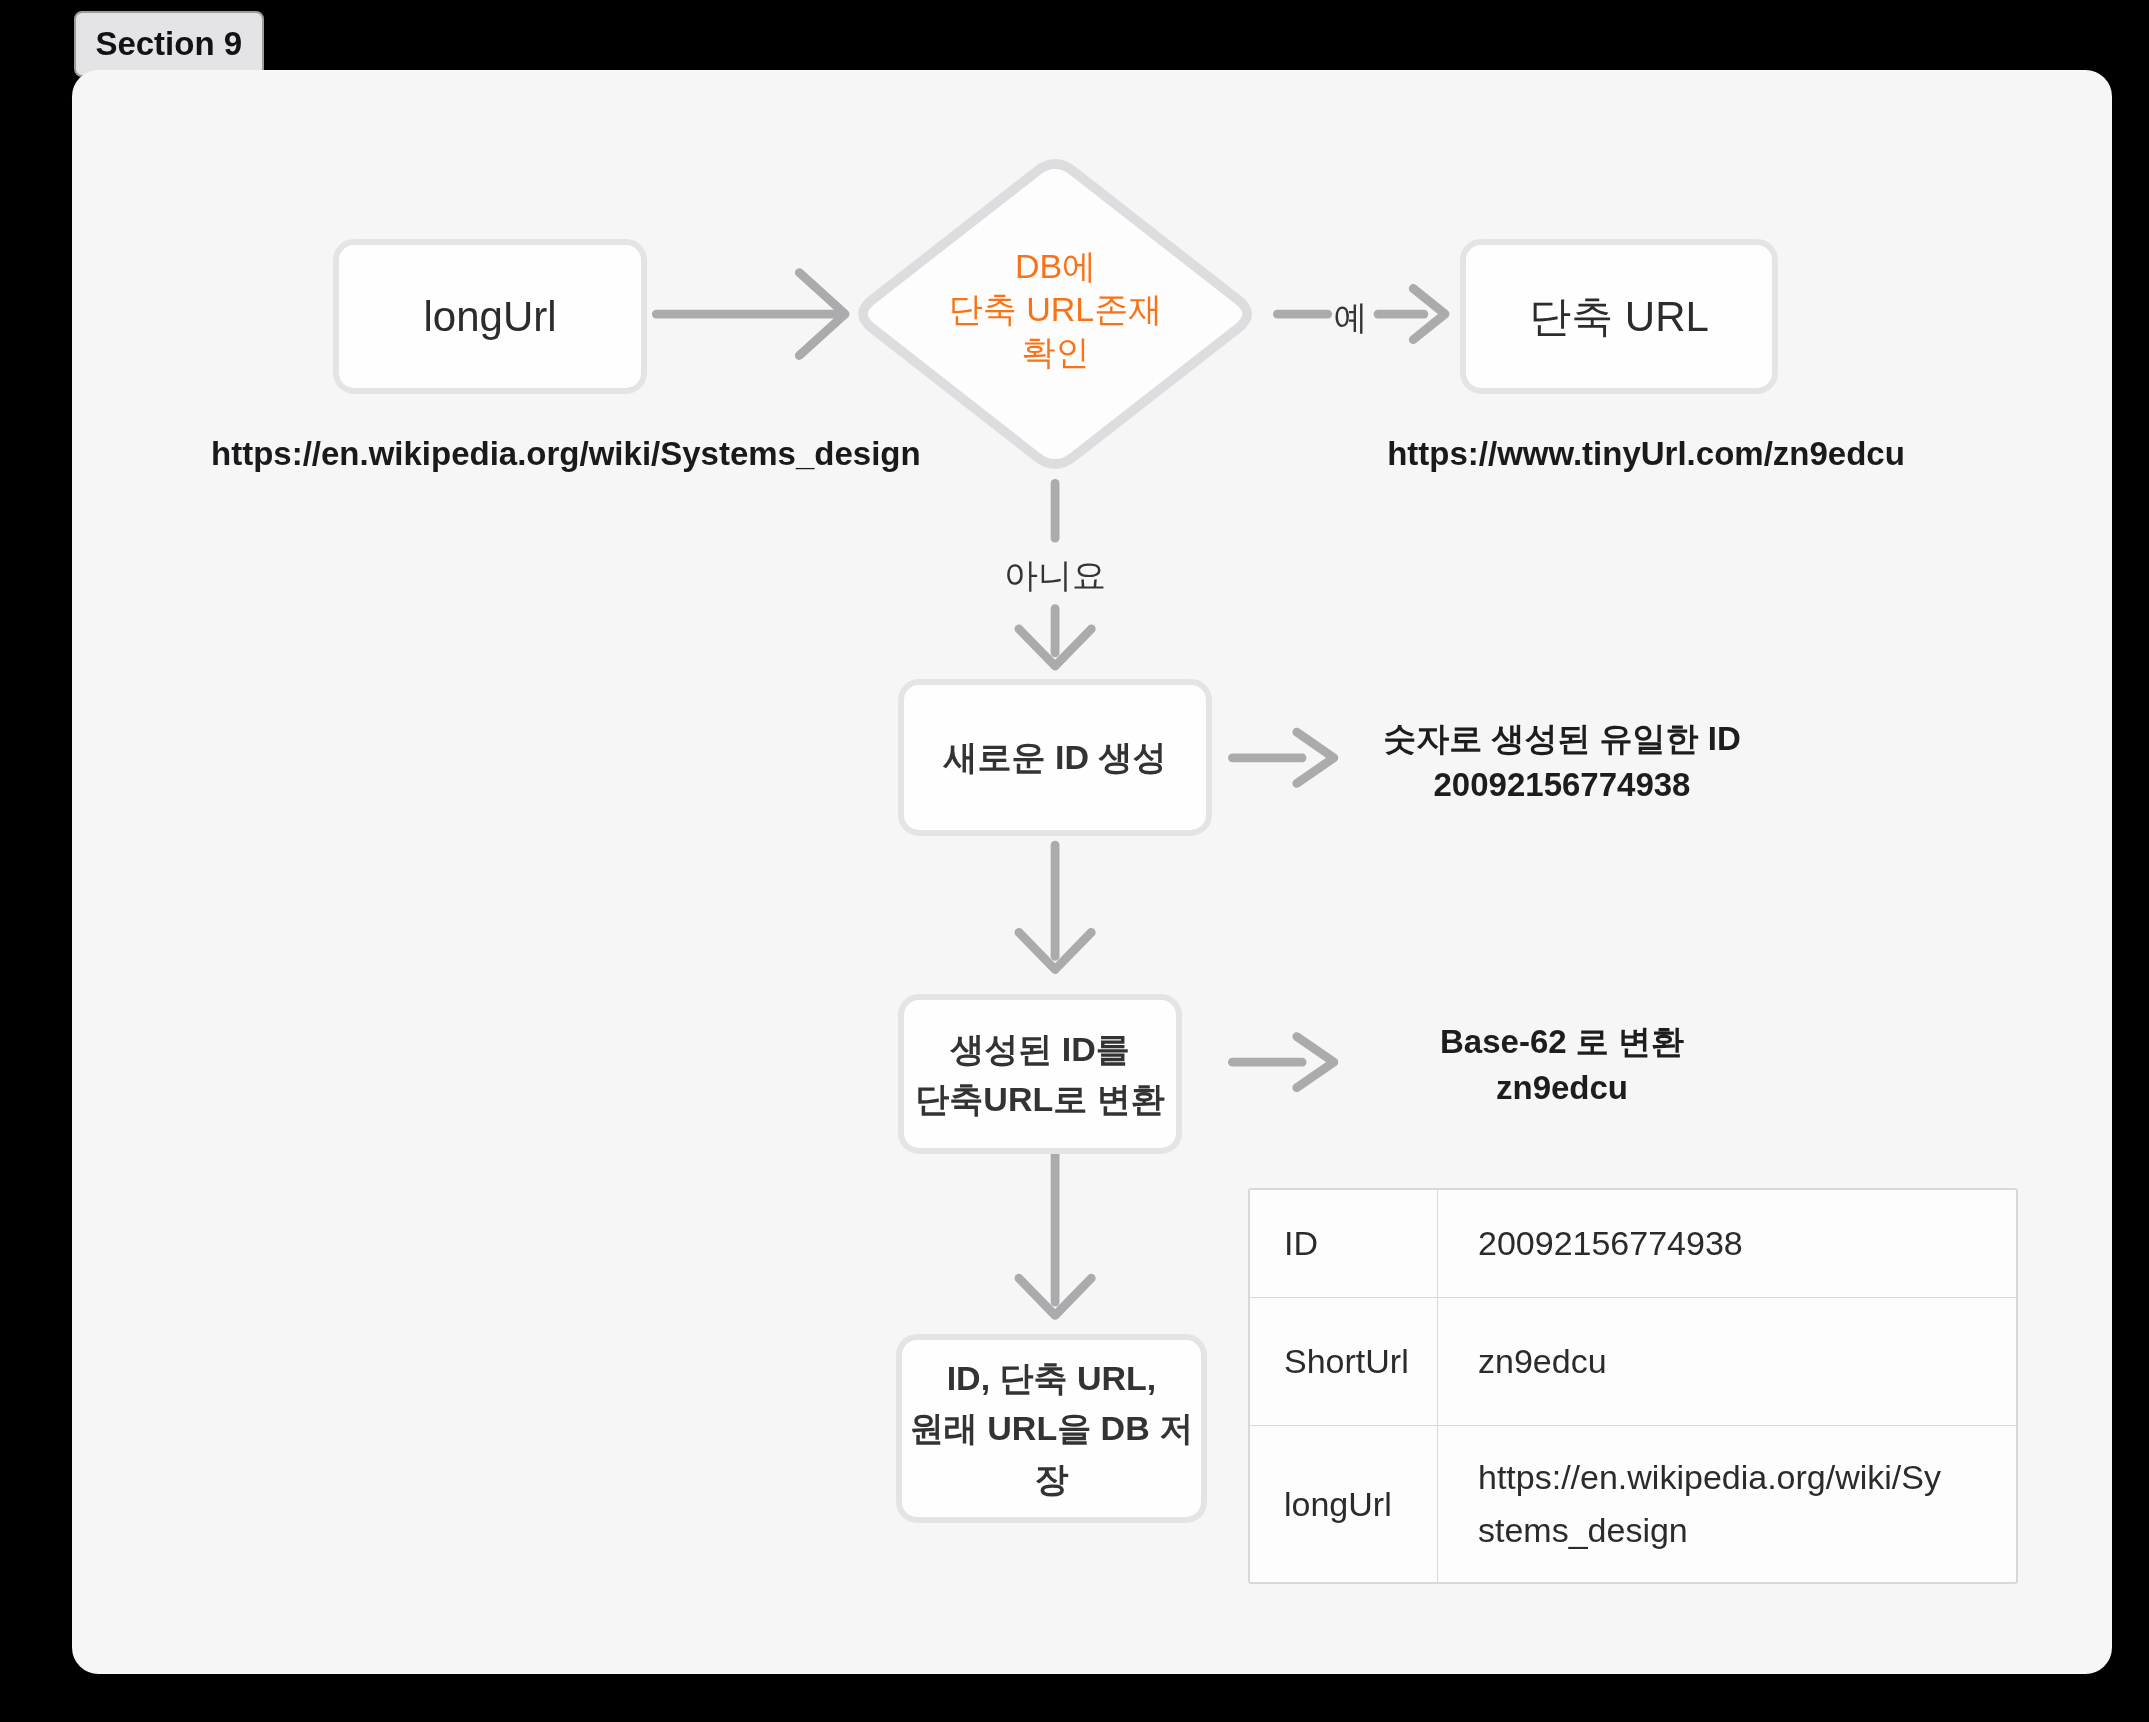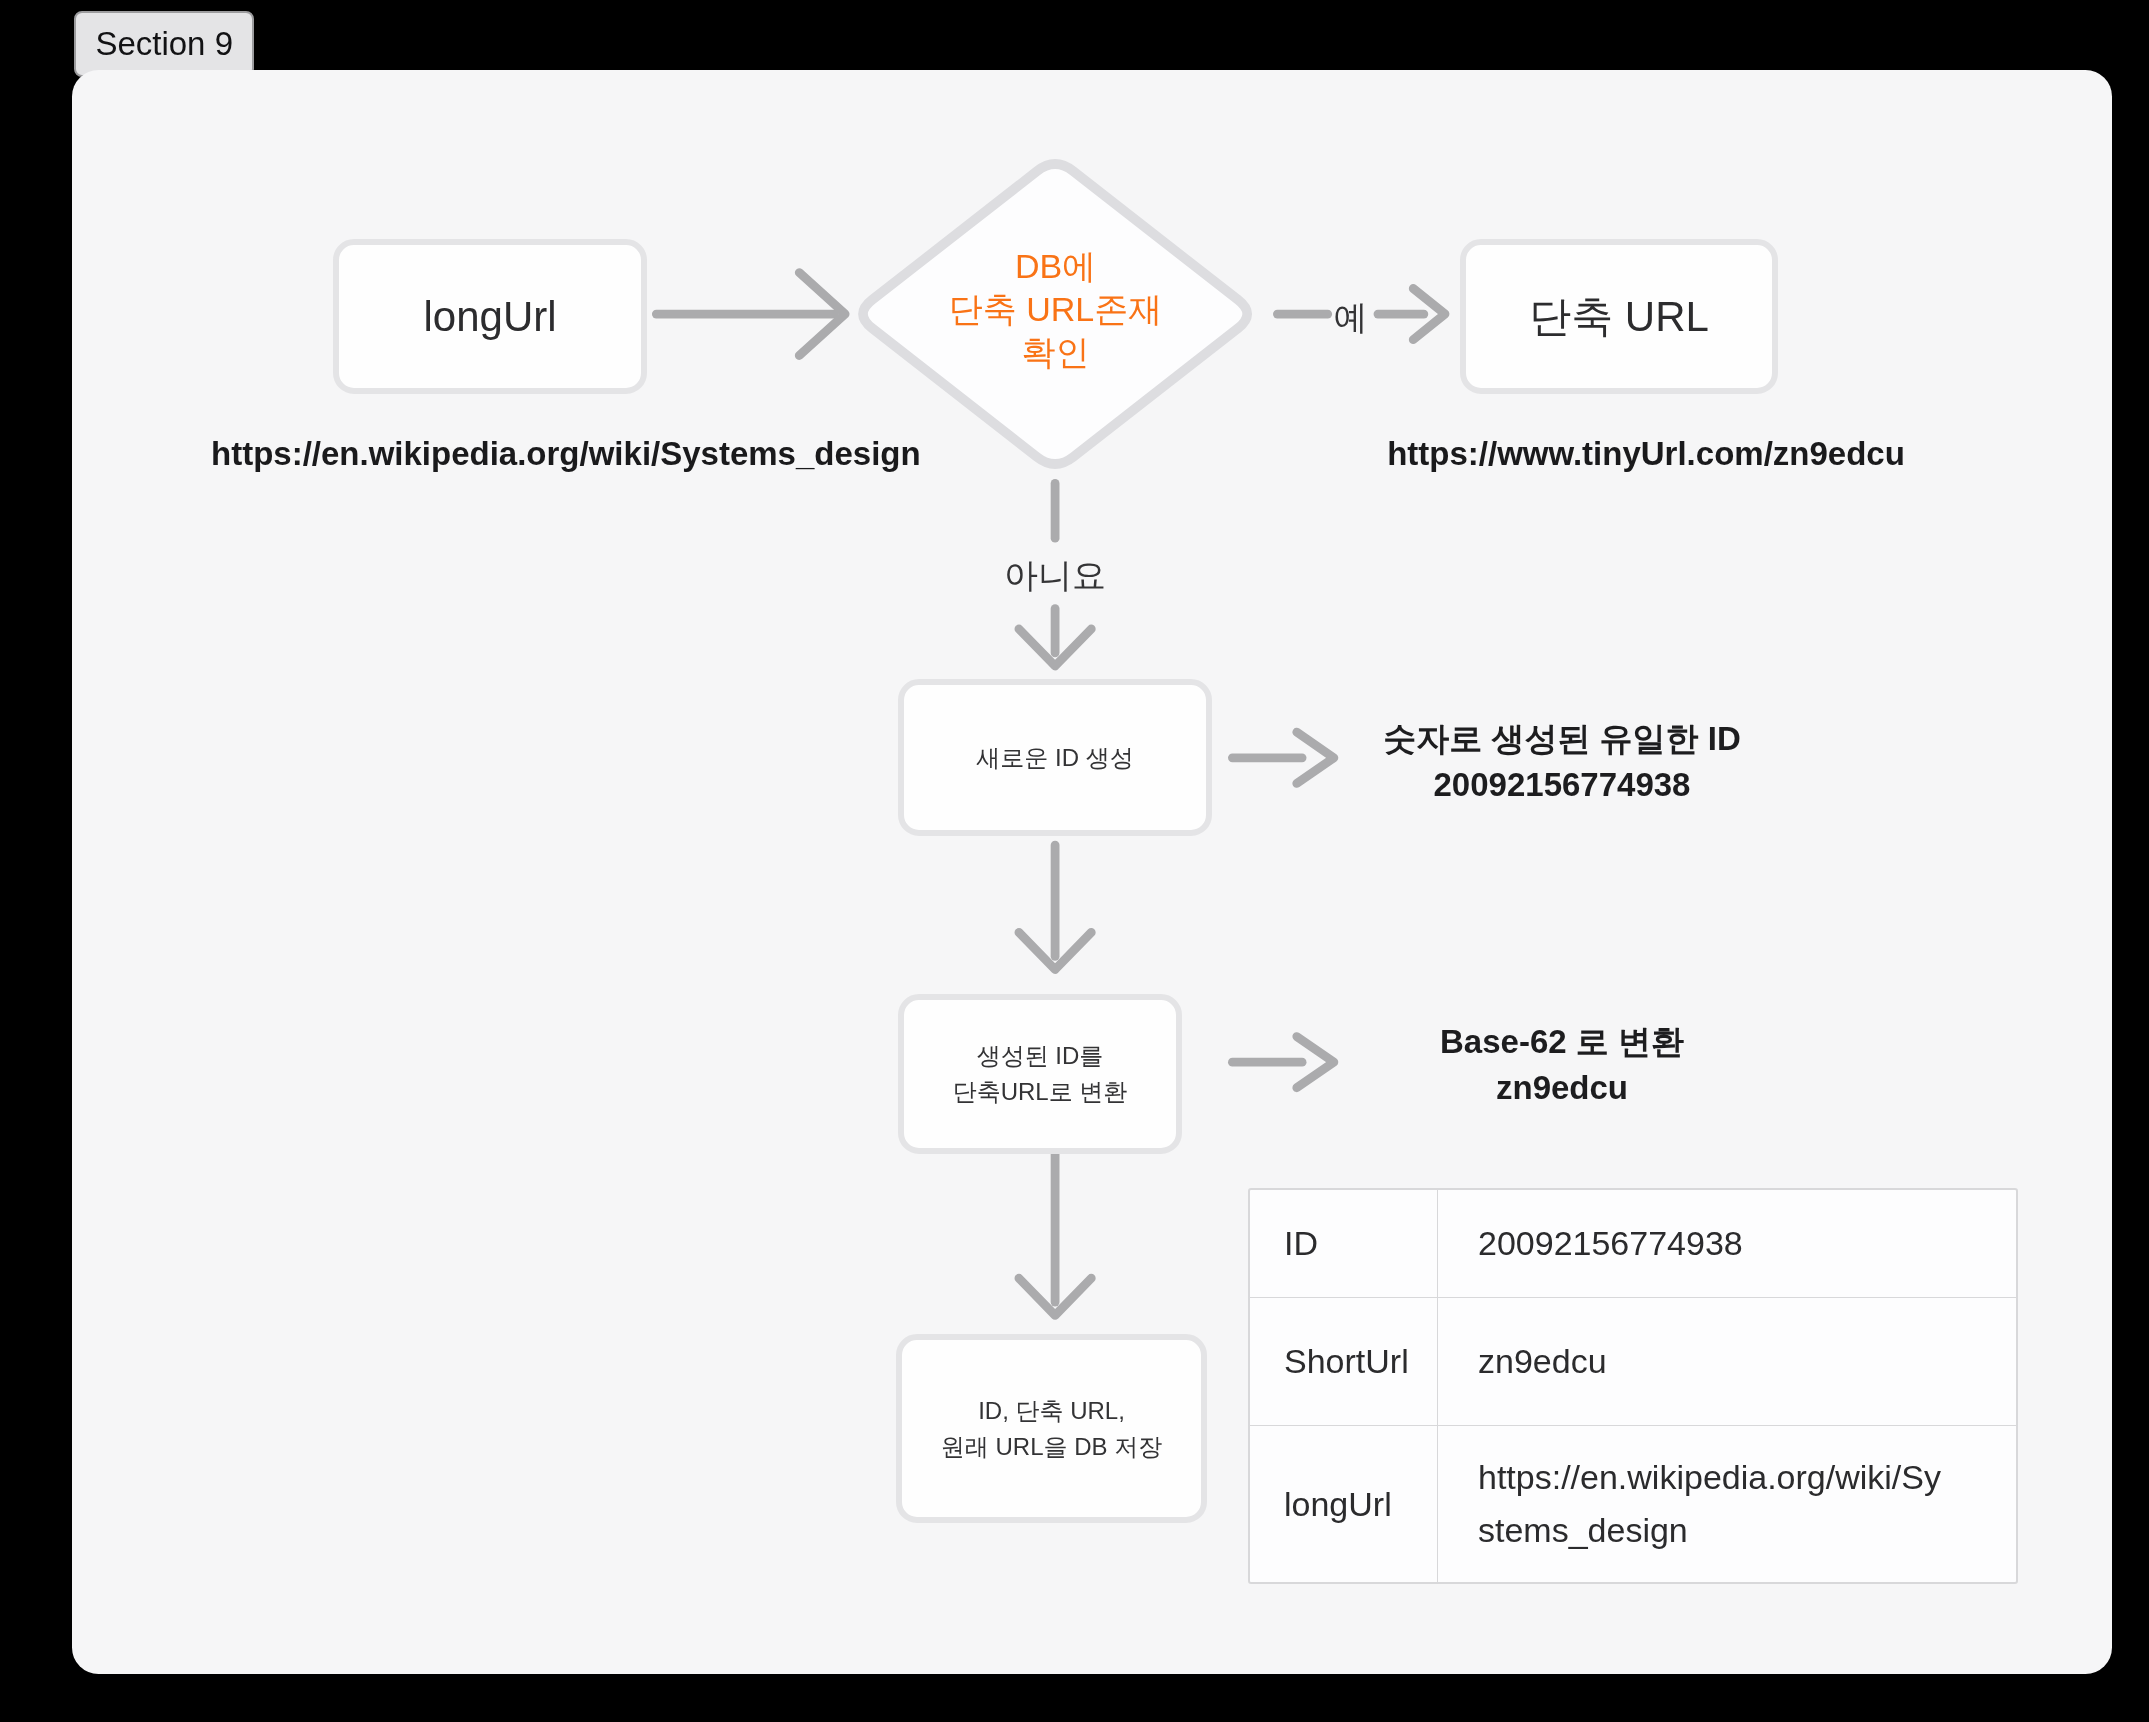--- a/index.html
+++ b/index.html
@@ -20,38 +20,38 @@
     position:relative;
     overflow:hidden;
   }
   .badge{
     position:absolute;left:74px;top:10.6px;height:66px;
     display:inline-flex;align-items:center;
     padding:0 19.4px;
     background:#e4e4e6;
     border:2.6px solid #9c9c9e;
     border-radius:8px;
-    font-size:33px;font-weight:400;color:#121214;
+    font-size:33px;font-weight:700;color:#121214;
   }
   .canvas{
     position:absolute;left:72px;top:70px;width:2040px;height:1604px;
     background:var(--canvas);
     border-radius:26.5px;
   }
   .layer{position:absolute;left:0;top:0;width:2149px;height:1722px;pointer-events:none;}
   .node{
     position:absolute;
     background:var(--node-bg);
     border:6.2px solid var(--node-border);
     border-radius:21px;
     display:flex;flex-direction:column;align-items:center;justify-content:center;
     text-align:center;color:var(--ink);
   }
   .node .title{font-size:42px;font-weight:500;color:#2c2c2e;}
-  .node .line{font-size:24px;font-weight:400;line-height:1.48;color:#333335;}
+  .node .line{font-size:34px;font-weight:700;line-height:1.48;color:#333335;}
   .diamond-label{
     position:absolute;left:879px;top:245px;width:353px;
     text-align:center;font-size:34px;font-weight:500;line-height:1.26;color:#f97316;
   }
   .caption{
     position:absolute;text-align:center;
     font-size:33px;font-weight:600;color:var(--ink-strong);
   }
   .note{
     position:absolute;text-align:center;

